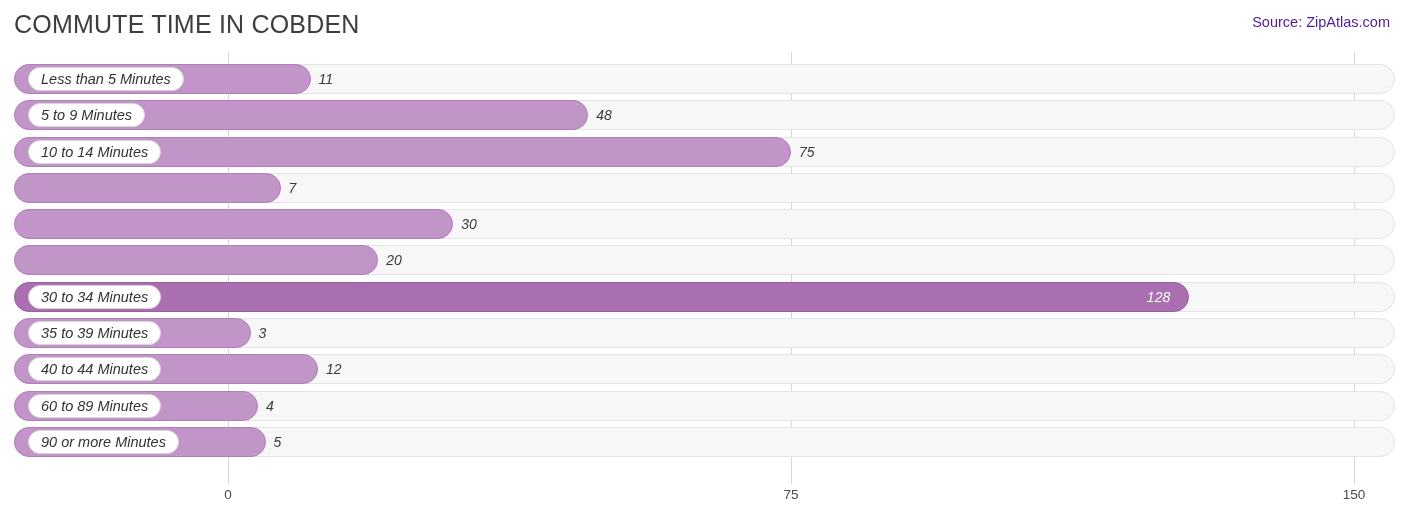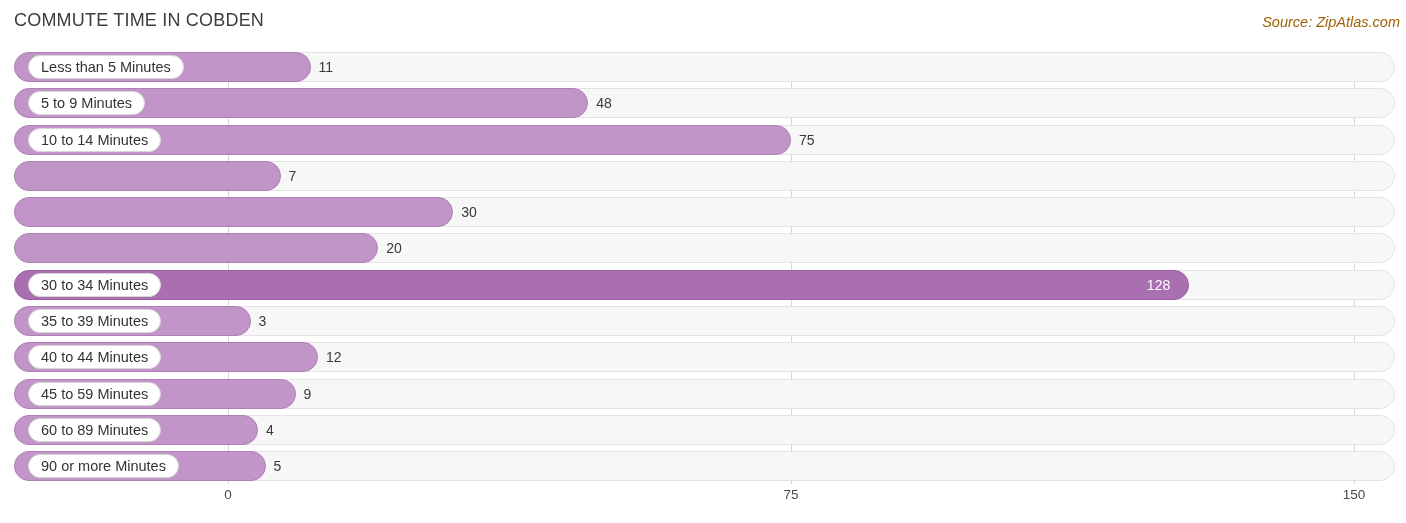--- a/index.html
+++ b/index.html
@@ -14,34 +14,33 @@
     width: 1406px;
     height: 523px;
     background: #ffffff;
     overflow: hidden;
   }
   
   .chart-title {
     position: absolute;
     left: 14px;
     top: 10px;
-    font-size: 18px;
+    font-size: 25px;
     color: #3d3d3d;
     letter-spacing: 0.2px;
     font-weight: 400;
     text-transform: uppercase;
     white-space: nowrap;
   }
   .chart-source {
     position: absolute;
-    right: 6px;
+    right: 16px;
     top: 14px;
     font-size: 14.5px;
-    color: #a16207;
-    font-style: italic;
+    color: #4c1d95;
     white-space: nowrap;
   }
   
   .plot {
     position: absolute;
     left: 14px;
     top: 52px;
     width: 1381px;
     height: 432px;
   }
@@ -53,23 +52,24 @@
   }
   .gridline {
     position: absolute;
     top: 0;
     width: 1px;
     height: 100%;
     background: #d6d6d6;
   }
   .rows {
     position: absolute;
-    left: 0; top: 0;
+    left: 0; top: 12px;
     width: 100%;
     height: 100%;
+    font-style: italic;
   }
   .row {
     position: relative;
     height: 30px;
     margin-bottom: 6.3px;
   }
   .track {
     position: absolute;
     left: 0; top: 0;
     width: 100%;
@@ -192,26 +192,20 @@
           <div class="value" style="left: 244.52px;">3</div>
         </div>
         <div class="row">
           <div class="track"></div>
           <div class="bar" style="width: 304.08px;"></div>
           <div class="label-pill">40 to 44 Minutes</div>
           <div class="value" style="left: 312.08px;">12</div>
         </div>
         <div class="row">
           <div class="track"></div>
-          <div class="bar" style="width: 281.56px;"></div>
-          <div class="label-pill">45 to 59 Minutes</div>
-          <div class="value" style="left: 289.56px;">9</div>
-        </div>
-        <div class="row">
-          <div class="track"></div>
           <div class="bar" style="width: 244.027px;"></div>
           <div class="label-pill">60 to 89 Minutes</div>
           <div class="value" style="left: 252.027px;">4</div>
         </div>
         <div class="row">
           <div class="track"></div>
           <div class="bar" style="width: 251.533px;"></div>
           <div class="label-pill">90 or more Minutes</div>
           <div class="value" style="left: 259.533px;">5</div>
         </div>

